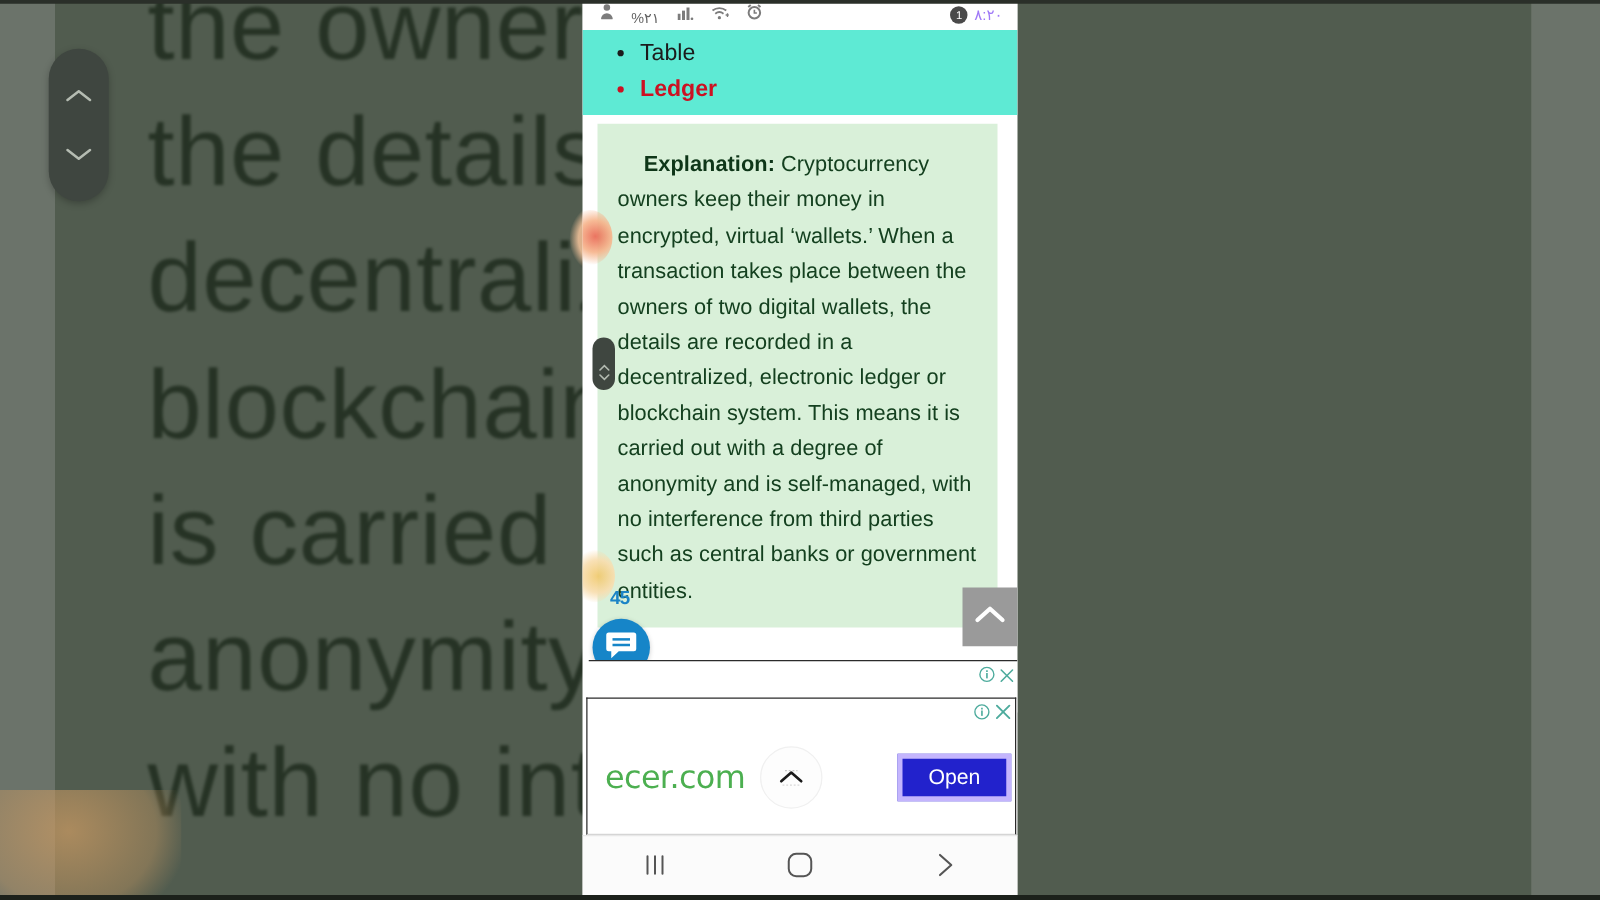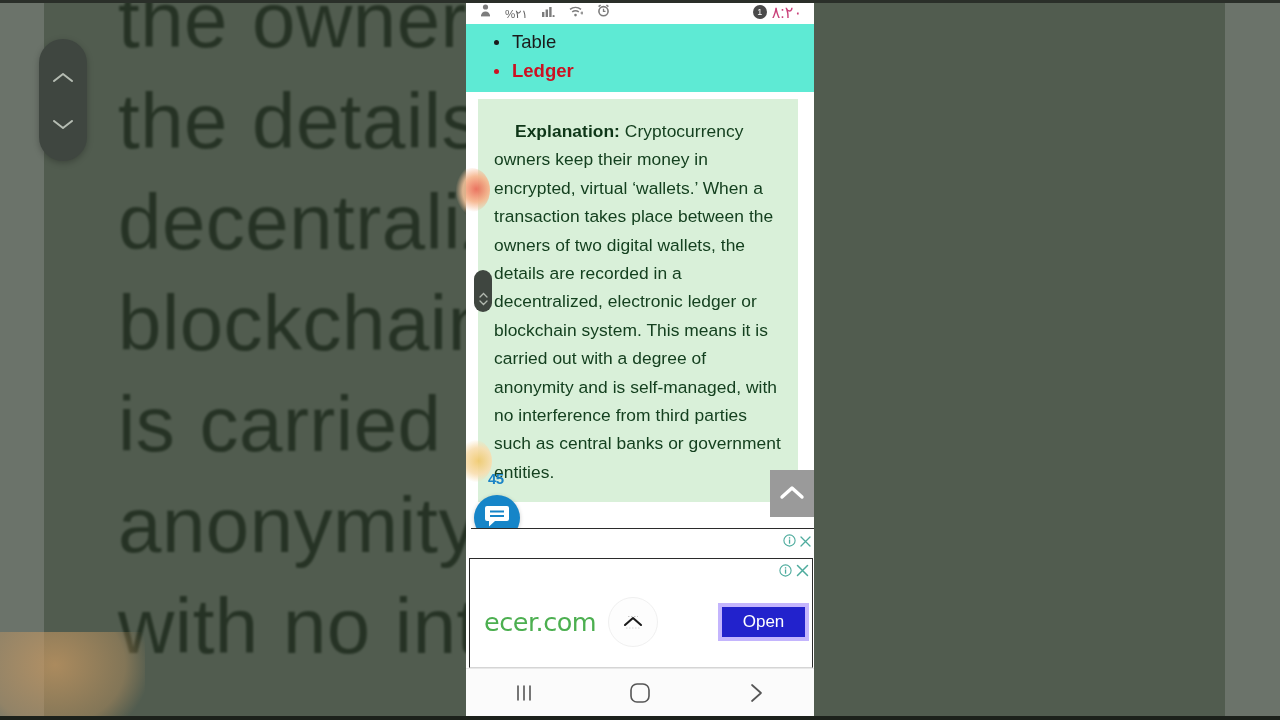--- a/index.html
+++ b/index.html
@@ -79,21 +79,21 @@
     padding: 0 12px 0 14px;
     background: #ffffff;
   }
   #status-left { display: flex; align-items: flex-end; gap: 14px; }
   #status-left .sb-ico { display: block; opacity: .72; }
   .sb-pct {
     font-size: 11.5px; color: #3b3b3b; opacity: .8;
     letter-spacing: -.2px;
   }
   #status-right { display: flex; align-items: center; gap: 5px; }
-  .sb-time { font-size: 16px; color: #be185d; opacity: .82; }
+  .sb-time { font-size: 12px; color: #8b5cf6; opacity: .82; }
   .sb-dot-badge {
     width: 14px; height: 14px; border-radius: 50%;
     background: #4a4a4a; color: #fff;
     font-size: 9px; display: flex;
     align-items: center; justify-content: center;
   }
 
   
   #bullet-list {
     padding: 4px 0 6px 26px;

